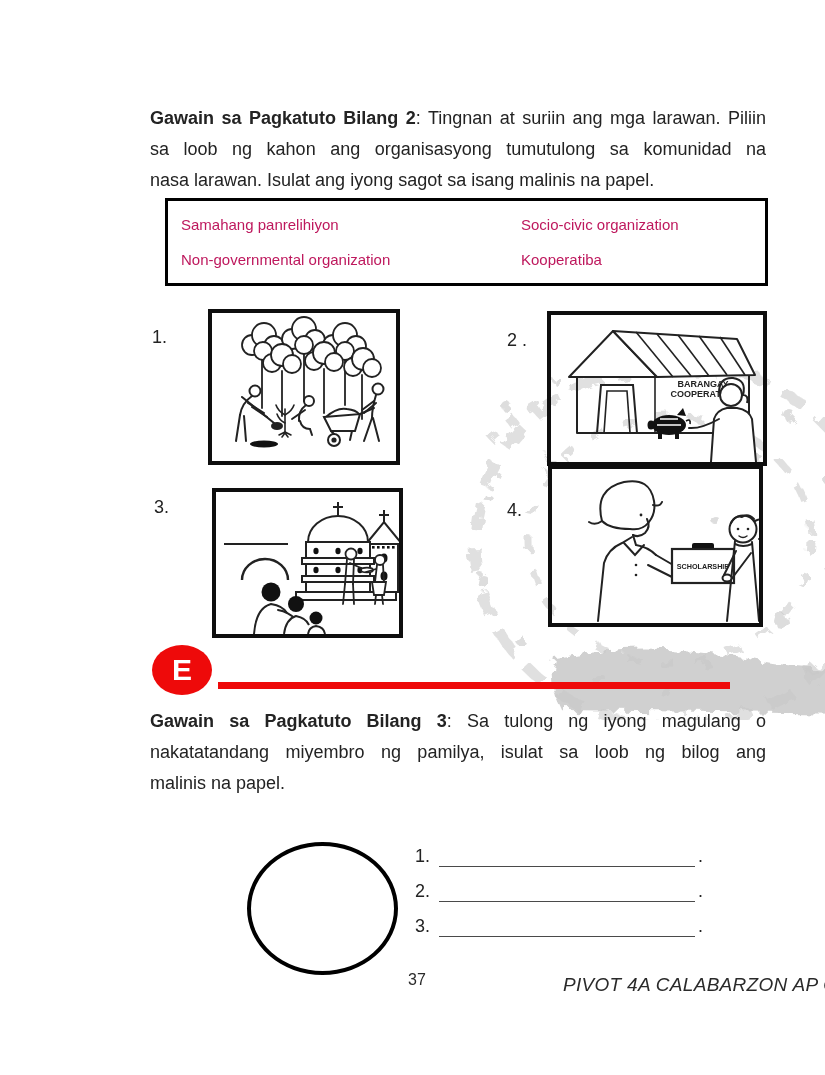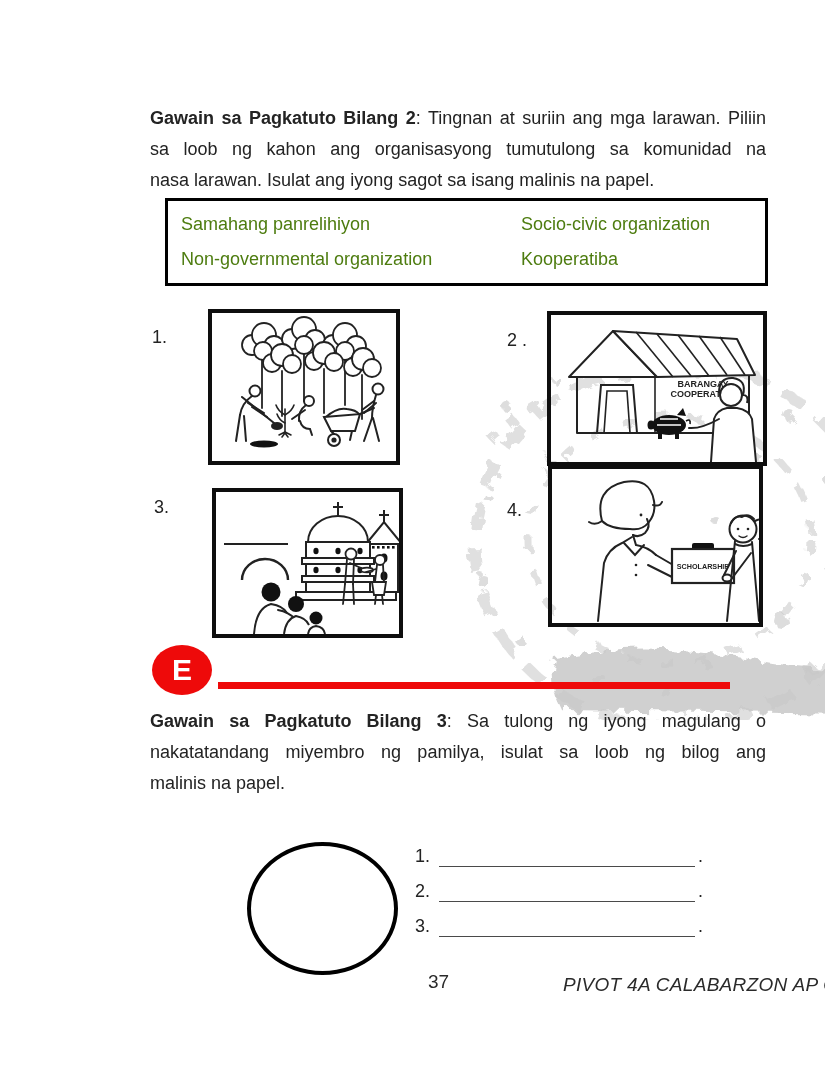--- a/index.html
+++ b/index.html
@@ -7,38 +7,38 @@
         font-family:"Liberation Sans",sans-serif;color:#1c1c1c;margin-left:30px;}
   .abs{position:absolute;}
   
   .para{width:616px;font-size:18px;line-height:31px;color:#232323;}
   .tline{width:100%;text-align:justify;text-align-last:justify;white-space:normal;}
   .tline.last{text-align-last:left;}
   .b{font-weight:bold;}
   
   .optbox{left:135px;top:198px;width:584px;height:76px;border:3px solid #000;
           display:grid;grid-template-columns:340px 1fr;grid-template-rows:35px 35px;
-          padding:6px 0 0 13px;font-size:18px;color:#4d7c0f;}
+          padding:6px 0 0 13px;font-size:15px;color:#be185d;}
   .optbox span{display:block;line-height:35px;}
   
   .frame{border:4px solid #0e0e0e;background:transparent;}
   .num{font-size:18px;color:#232323;}
   svg text{font-family:"Liberation Sans",sans-serif;}
   
   .ebadge{left:122px;top:645px;width:60px;height:50px;border-radius:50%;background:#ee0a0a;
           color:#fff;font-weight:bold;font-size:30px;display:flex;align-items:center;justify-content:center;}
   .redline{left:188px;top:682px;width:512px;height:7px;background:#ee0a0a;}
   
   .bigcircle{left:217px;top:842px;width:143px;height:125px;border:4px solid #000;border-radius:50%;background:transparent;}
   .blankrow{left:385px;display:flex;align-items:flex-end;font-size:18px;color:#232323;}
   .blankrow .n{width:18px;}
   .blank{display:inline-block;width:256px;height:16px;border-bottom:1.5px solid #4a4a4a;margin-left:6px;}
   .dot{margin-left:3px;}
   
-  .pageno{left:398px;top:971px;font-size:19px;color:#2a2a2a;}
+  .pageno{left:378px;top:971px;font-size:16px;color:#2a2a2a;}
   .module{left:533px;top:974px;font-size:19px;font-style:italic;color:#2a2a2a;letter-spacing:.3px;}
   .wm{left:430px;top:320px;}
 </style>
 </head>
 <body>
 
 <div id="page">
 
   <svg class="abs wm" width="395" height="400" viewBox="0 0 395 400">
     <defs>

